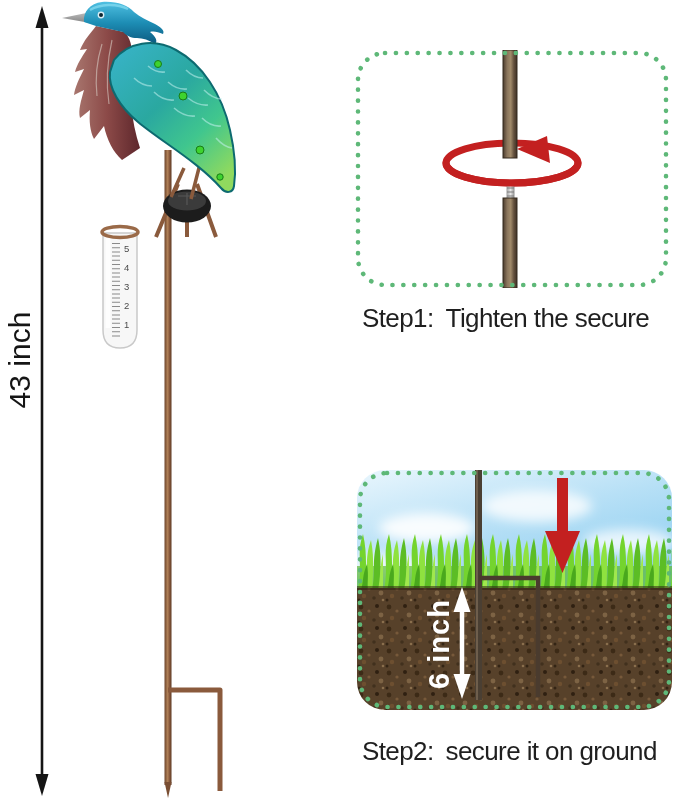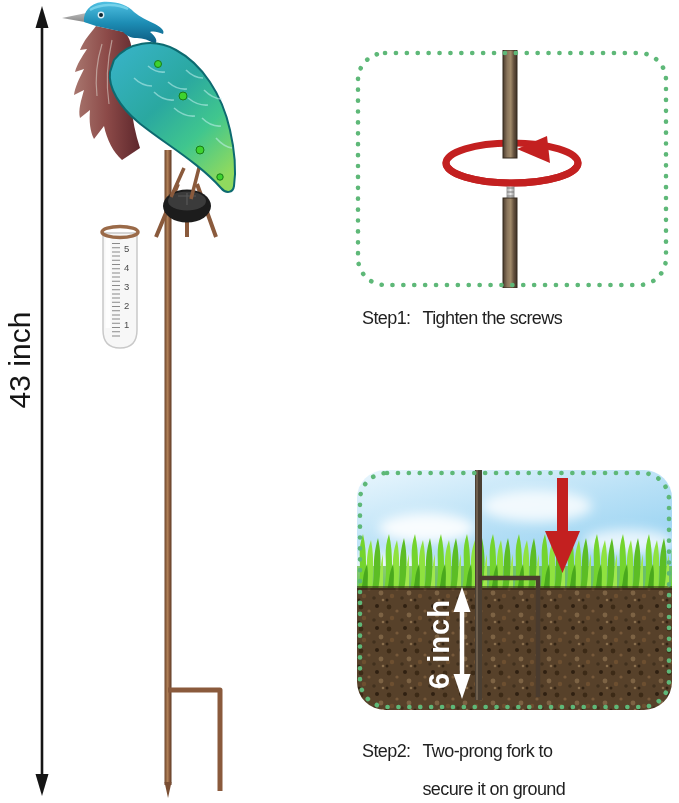--- a/index.html
+++ b/index.html
@@ -11,21 +11,21 @@
   .h-label{
     position:absolute;left:-50px;top:342px;width:142px;height:36px;
     transform:rotate(-90deg);text-align:center;
     font-size:30px;color:#151515;white-space:nowrap;
   }
   .stepbox{position:absolute;}
   .stepbox svg.content{position:absolute;inset:0;}
   .stepbox svg.frame{position:absolute;inset:0;pointer-events:none;}
   .caption{
     position:absolute;display:grid;grid-template-columns:auto 1fr;column-gap:12px;
-    font-size:18px;line-height:38px;letter-spacing:-0.6px;color:#1f1f1f;white-space:nowrap;
+    font-size:26px;line-height:38px;letter-spacing:-0.6px;color:#1f1f1f;white-space:nowrap;
   }
   .caption .pfx{grid-column:1;}
   .caption .lines{grid-column:2;}
 </style>
 </head>
 <body>
 
 <div class="canvas">
 
   <svg class="abs" style="left:20px;top:0;" width="50" height="803" viewBox="0 0 50 803">
@@ -156,21 +156,21 @@
       <polygon points="162,99 192,86 195,113" fill="#c32020"></polygon>
     </svg>
     <svg class="frame" width="314" height="238" viewBox="0 0 314 238">
       <rect x="3" y="3" width="308" height="232" rx="27" fill="none" stroke="#5eb878" stroke-width="4.6" stroke-linecap="round" stroke-dasharray="0.1 10.8"></rect>
     </svg>
   </div>
 
   <div class="caption" style="left:362px;top:299px;">
     <div class="pfx">Step1:</div>
     <div class="lines">
-      <div>Tighten the screws</div>
+      <div>Tighten the secure</div>
     </div>
   </div>
 
   <div class="stepbox" style="left:357px;top:470px;width:315px;height:240px;">
     <svg class="content" width="315" height="240" viewBox="0 0 315 240">
       <defs>
         <linearGradient id="sky" x1="0" y1="0" x2="0.6" y2="1">
           <stop offset="0" stop-color="#e9f6fd"></stop>
             <stop offset="0.5" stop-color="#b7e0f6"></stop>
           <stop offset="1" stop-color="#8ccdf0"></stop>
@@ -234,18 +234,17 @@
       </g>
     </svg>
     <svg class="frame" width="315" height="240" viewBox="0 0 315 240">
       <rect x="3" y="3" width="309" height="234" rx="27" fill="none" stroke="#5eb878" stroke-width="4.6" stroke-linecap="round" stroke-dasharray="0.1 10.8"></rect>
     </svg>
   </div>
 
   <div class="caption" style="left:362px;top:732px;">
     <div class="pfx">Step2:</div>
     <div class="lines">
-      <div>Two-prong fork to</div>
       <div>secure it on ground</div>
     </div>
   </div>
 
 </div>
 
 </body></html>

